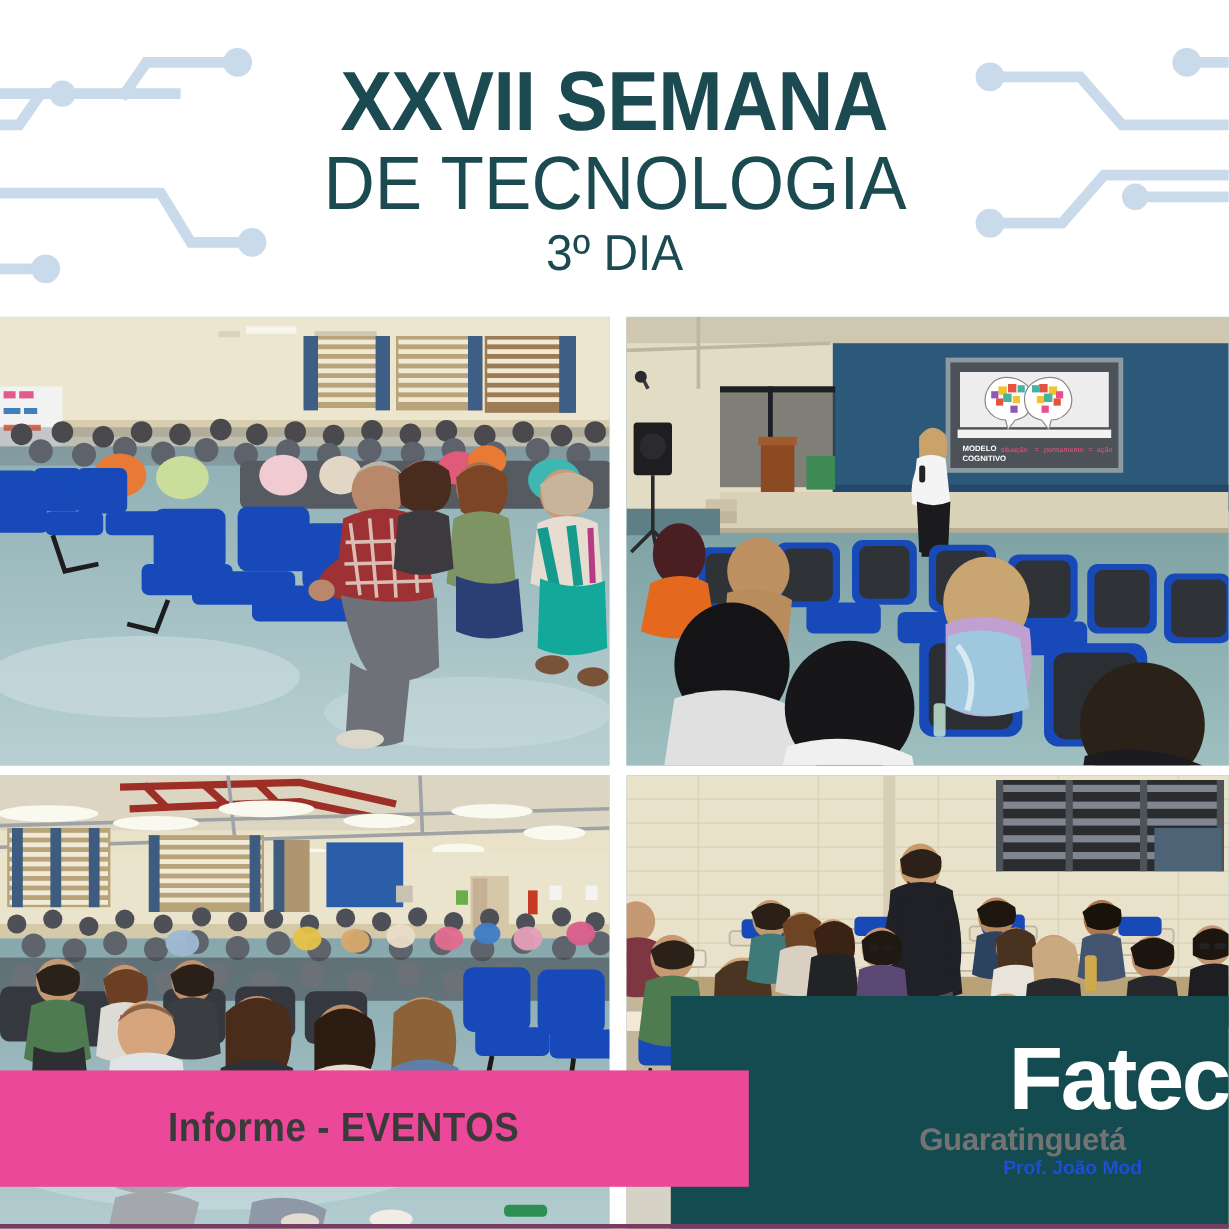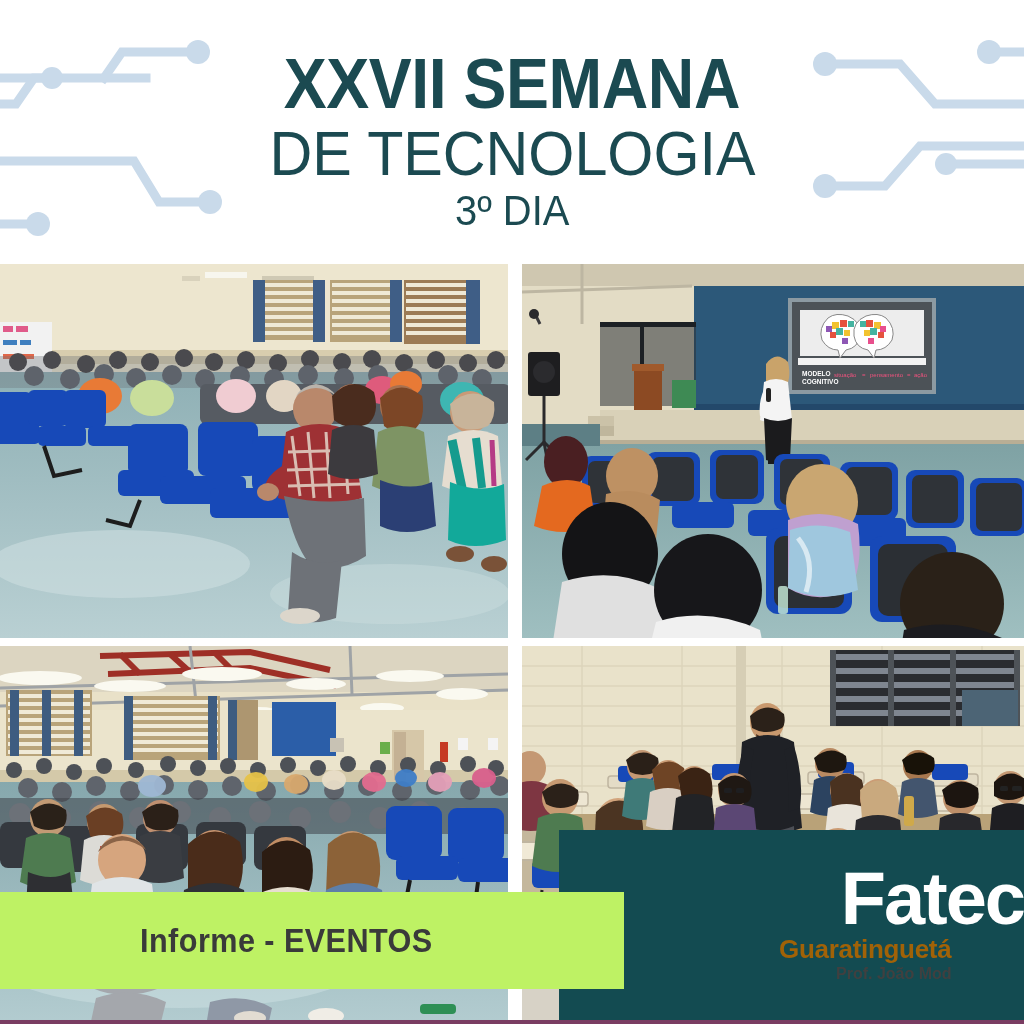--- a/index.html
+++ b/index.html
@@ -73,21 +73,21 @@
   .ph-br { left:522px;top:382px;width:502px; height:378px; }
   .photo svg { display:block; width:100%; height:100%; }
 
   
   .teal-block {
     position:absolute; left:559px; top:830px; width:465px; height:194px;
     background:#134B51;
   }
   .gray-banner {
     position:absolute; left:0; top:892px; width:624px; height:97px;
-    background:#bef264;
+    background:#ec4899;
     display:flex; align-items:center;
   }
   .gray-banner-text {
     color:#3a3a3a;
     font-family:"Liberation Sans Narrow","Liberation Sans", sans-serif;
     font-weight:bold;
     font-size:34px;
     letter-spacing:0.5px;
     transform:scaleX(0.9);
     transform-origin:left center;
@@ -101,32 +101,32 @@
   }
   .fatec-word {
     color:#ffffff;
     font-family:"Liberation Sans","DejaVu Sans", sans-serif;
     font-weight:700;
     font-size:74px;
     line-height:0.86;
     letter-spacing:-2px;
   }
   .fatec-city {
-    color:#a16207;
+    color:#737373;
     font-family:"Liberation Sans","DejaVu Sans", sans-serif;
     font-weight:700;
     font-size:26px;
     line-height:1.1;
     letter-spacing:-0.3px;
     margin-top:4px;
     align-self:flex-start;
-    margin-left:55px;
+    margin-left:42px;
   }
   .fatec-prof {
-    color:#404040;
+    color:#1d4ed8;
     font-family:"Liberation Sans","DejaVu Sans", sans-serif;
     font-weight:700;
     font-size:16px;
     line-height:1.1;
     margin-top:2px;
     align-self:flex-start;
     margin-left:112px;
   }
   .bottom-rule {
     position:absolute; left:0; bottom:0; width:1024px; height:4px;

